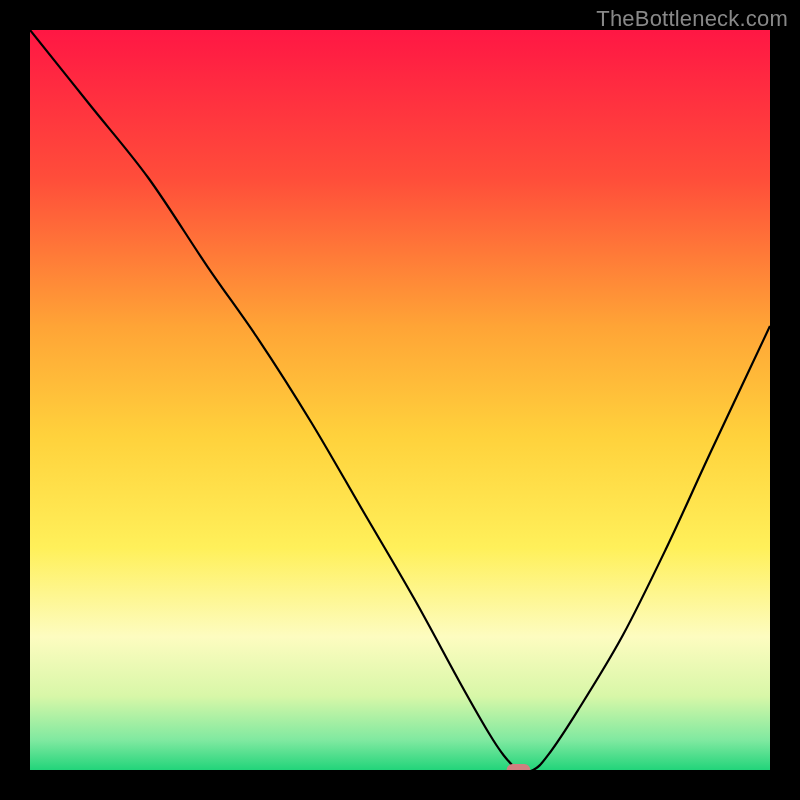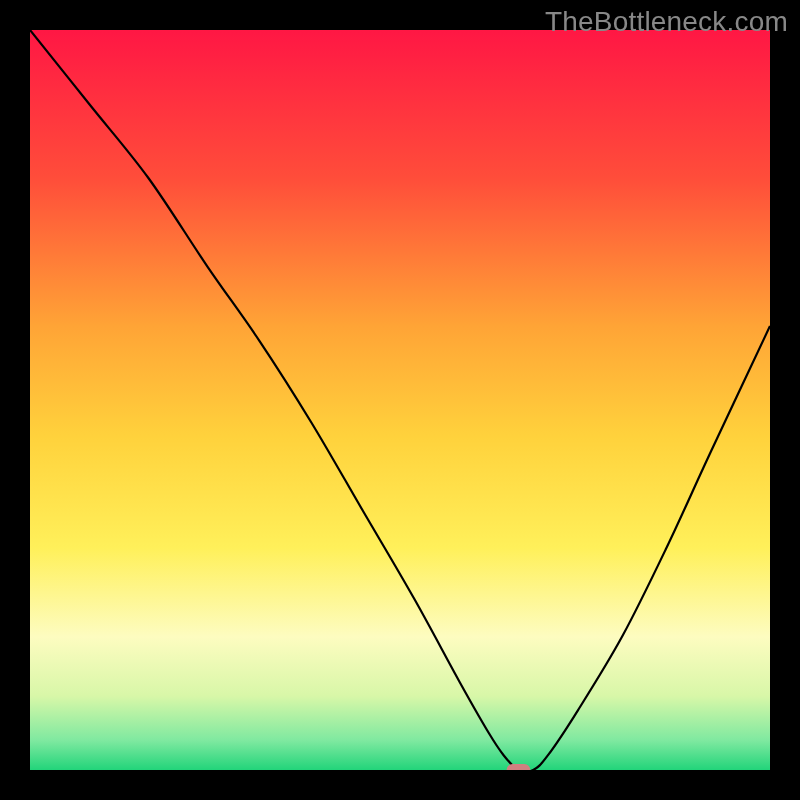--- a/index.html
+++ b/index.html
@@ -4,21 +4,21 @@
 <style>
   * { margin: 0; padding: 0; box-sizing: border-box; }
   html, body { width: 800px; height: 800px; background: #000; overflow: hidden; }
   .container { position: relative; width: 800px; height: 800px; background: #000; }
   .watermark {
     position: absolute;
     top: 6px;
     right: 12px;
     color: #888;
     font-family: Arial, Helvetica, sans-serif;
-    font-size: 28px;
+    font-size: 22px;
     font-weight: 500;
     letter-spacing: 0.2px;
     z-index: 10;
     text-align: center;
   }
   .plot-area {
     position: absolute;
     left: 30px;
     top: 30px;
     width: 740px;

